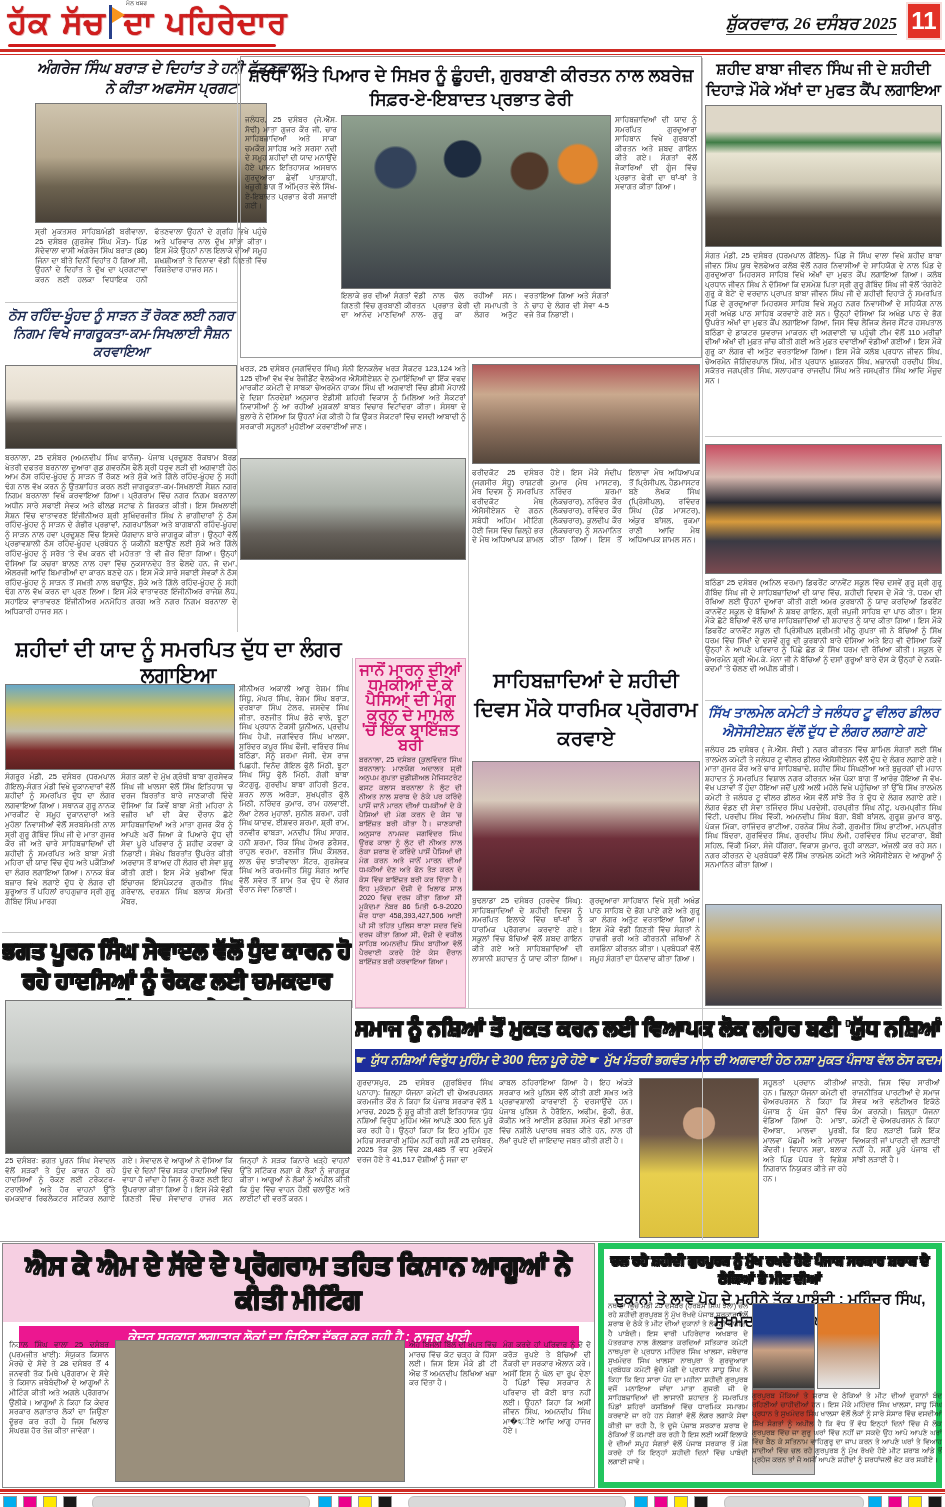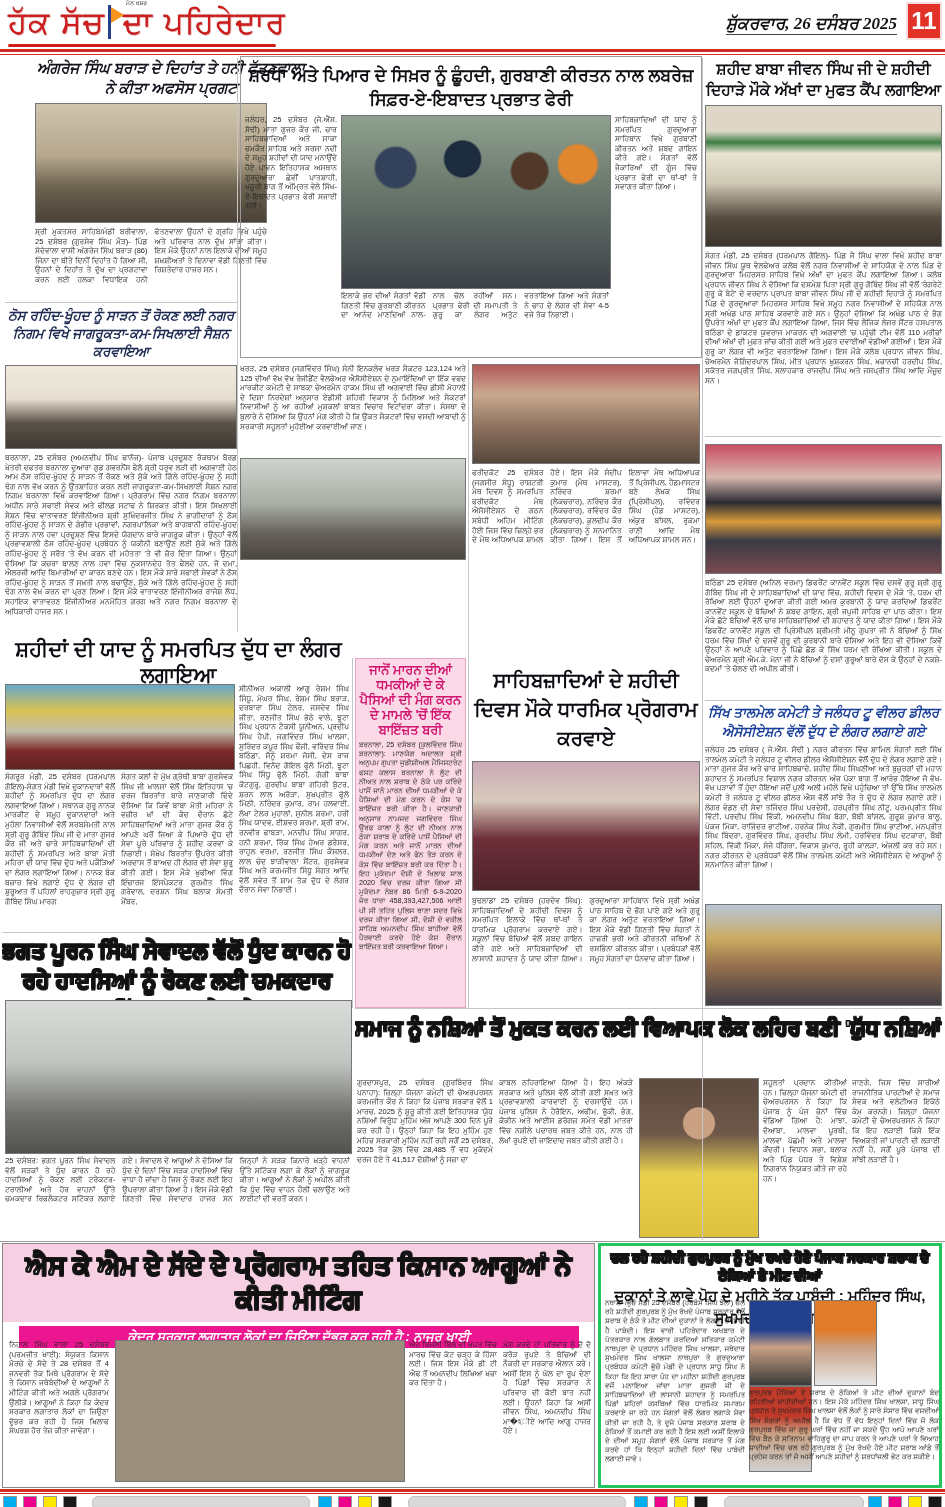--- a/index.html
+++ b/index.html
@@ -1,20 +1,20 @@
 <!DOCTYPE html>
 <html><head>
 <meta charset="utf-8">
 <style>
   html,body{margin:0;padding:0;background:#e8e8e8;}
   #page{position:relative;width:945px;height:1507px;background:#ffffff;overflow:hidden;
         font-family:"Liberation Sans","DejaVu Sans",sans-serif;color:#1a1a1a;}
   .abs{position:absolute;}
   
-  .logo-text{font-family:"DejaVu Serif","Liberation Serif",serif;font-weight:normal;font-size:31px;
+  .logo-text{font-family:"DejaVu Serif","Liberation Serif",serif;font-weight:bold;font-size:31px;
              color:#d11c1c;text-shadow:0 0 1px #8c0f0f, 1px 1px 0 #f4b9b9;letter-spacing:1px;white-space:nowrap;}
   .logo-tag{position:absolute;top:-4px;left:118px;font-size:6px;color:#222;}
   .flag{display:inline-block;position:relative;width:18px;height:34px;vertical-align:-6px;}
   .flag .pole{position:absolute;left:3px;top:0;width:3px;height:34px;background:#27408b;}
   .flag .cloth{position:absolute;left:6px;top:2px;width:0;height:0;
                border-top:8px solid transparent;border-bottom:8px solid transparent;border-left:13px solid #f7941d;}
   .logo-swoosh{position:absolute;left:8px;top:44px;width:268px;height:3px;background:#d11c1c;border-radius:2px;}
   .date-line{font-family:"Liberation Serif","DejaVu Serif",serif;font-style:italic;font-weight:bold;
              font-size:17px;color:#111;border-bottom:1px solid #444;}
   .page-num{background:#e23127;color:#fff;font-weight:bold;font-size:24px;text-align:center;
@@ -114,21 +114,21 @@
   </div>
   <div class="abs hline" style="left:705px;top:700px;width:237px;"></div>
 
   <div class="abs hl" style="left:5px;top:636px;width:347px;font-size:21px;line-height:26px;color:#0b0b12;">ਸ਼ਹੀਦਾਂ ਦੀ ਯਾਦ ਨੂੰ ਸਮਰਪਿਤ ਦੁੱਧ ਦਾ ਲੰਗਰ ਲਗਾਇਆ</div>
   <div class="abs photo ph-wall" style="left:5px;top:684px;width:228px;height:84px;"></div>
   <div class="abs btxt" style="left:5px;top:772px;width:110px;height:234px;">ਸੰਗਰੂਰ ਮੰਡੀ, 25 ਦਸੰਬਰ (ਧਰਮਪਾਲ ਗੋਇਲ)-ਸੰਗਤ ਮੰਡੀ ਵਿਖੇ ਦੁਕਾਨਦਾਰਾਂ ਵੱਲੋਂ ਸ਼ਹੀਦਾਂ ਨੂੰ ਸਮਰਪਿਤ ਦੁੱਧ ਦਾ ਲੰਗਰ ਲਗਵਾਇਆ ਗਿਆ। ਸਥਾਨਕ ਗੁਰੂ ਨਾਨਕ ਮਾਰਕੀਟ ਦੇ ਸਮੂਹ ਦੁਕਾਨਦਾਰਾਂ ਅਤੇ ਮੁਹੱਲਾ ਨਿਵਾਸੀਆਂ ਵੱਲੋਂ ਸਰਬਸੰਮਤੀ ਨਾਲ ਸ੍ਰੀ ਗੁਰੂ ਗੋਬਿੰਦ ਸਿੰਘ ਜੀ ਦੇ ਮਾਤਾ ਗੁਜਰ ਕੌਰ ਜੀ ਅਤੇ ਚਾਰੇ ਸਾਹਿਬਜ਼ਾਦਿਆਂ ਦੀ ਸ਼ਹੀਦੀ ਨੂੰ ਸਮਰਪਿਤ ਅਤੇ ਬਾਬਾ ਮੋਤੀ ਮਹਿਰਾ ਦੀ ਯਾਦ ਵਿੱਚ ਦੁੱਧ ਅਤੇ ਪਕੌੜਿਆਂ ਦਾ ਲੰਗਰ ਲਗਾਇਆ ਗਿਆ। ਨਾਨਕ ਬੰਕ ਬਜ਼ਾਰ ਵਿਖੇ ਲਗਾਏ ਦੁੱਧ ਦੇ ਲੰਗਰ ਦੀ ਸ਼ੁਰੂਆਤ ਤੋਂ ਪਹਿਲਾਂ ਰਾਹਗੁਜ਼ਾਰ ਸ੍ਰੀ ਗੁਰੂ ਗੋਬਿੰਦ ਸਿੰਘ ਮਾਰਗ</div>
   <div class="abs btxt" style="left:121px;top:772px;width:112px;height:234px;">ਸੰਗਤ ਕਲਾਂ ਦੇ ਮੁੱਖ ਗ੍ਰੰਥੀ ਬਾਬਾ ਗੁਰਸੇਵਕ ਸਿੰਘ ਜੀ ਖਾਲਸਾ ਵੱਲੋਂ ਸਿੱਖ ਇਤਿਹਾਸ 'ਚ ਦਰਜ ਬਿਰਤਾਂਤ ਬਾਰੇ ਜਾਣਕਾਰੀ ਦਿੰਦੇ ਦੱਸਿਆ ਕਿ ਕਿਵੇਂ ਬਾਬਾ ਮੋਤੀ ਮਹਿਰਾ ਨੇ ਵਜ਼ੀਰ ਖਾਂ ਦੀ ਕੈਦ ਦੌਰਾਨ ਛੋਟੇ ਸਾਹਿਬਜ਼ਾਦਿਆਂ ਅਤੇ ਮਾਤਾ ਗੁਜਰ ਕੌਰ ਨੂੰ ਆਪਣੇ ਘਰੋਂ ਜਿਆ ਕੇ ਪਿਆਰੇ ਦੁੱਧ ਦੀ ਸੇਵਾ ਪੂਰੇ ਪਰਿਵਾਰ ਨੂੰ ਸ਼ਹੀਦ ਕਰਵਾ ਕੇ ਨਿਭਾਈ। ਸੰਖੇਪ ਬਿਰਤਾਂਤ ਉਪਰੰਤ ਕੀਤੀ ਅਰਦਾਸ ਤੋਂ ਬਾਅਦ ਹੀ ਲੰਗਰ ਦੀ ਸੇਵਾ ਸ਼ੁਰੂ ਕੀਤੀ ਗਈ। ਇਸ ਮੌਕੇ ਖੁਫੀਆ ਵਿੰਗ ਇੰਚਾਰਜ ਇੰਸਪੈਕਟਰ ਗੁਰਮੀਤ ਸਿੰਘ ਗਰੇਵਾਲ, ਦਰਸ਼ਨ ਸਿੰਘ ਬਲਾਕ ਸੰਮਤੀ ਮੈਂਬਰ,</div>
   <div class="abs btxt" style="left:239px;top:684px;width:110px;height:322px;">ਸੀਨੀਅਰ ਅਕਾਲੀ ਆਗੂ ਰੇਸ਼ਮ ਸਿੰਘ ਸਿੰਧੂ, ਮੱਘਰ ਸਿੰਘ, ਰੇਸ਼ਮ ਸਿੰਘ ਬਰਾੜ, ਦਰਬਾਰਾ ਸਿੰਘ ਟੇਲਰ, ਜਸਦੇਵ ਸਿੰਘ ਜੀਤਾ, ਰਣਜੀਤ ਸਿੰਘ ਭੱਠੇ ਵਾਲੇ, ਝੂਟਾ ਸਿੰਘ ਪ੍ਰਧਾਨ ਟੈਕਸੀ ਯੂਨੀਅਨ, ਪ੍ਰਦੀਪ ਸਿੰਘ ਹੈਪੀ, ਜਗਵਿੰਦਰ ਸਿੰਘ ਖਾਲਸਾ, ਸੁਰਿੰਦਰ ਕਪੂਰ ਸਿੰਘ ਫੌਜੀ, ਵਰਿੰਦਰ ਸਿੰਘ ਬਠਿੰਡਾ, ਸੋਨੂੰ ਸ਼ਰਮਾ ਜੱਸੀ, ਦੇਸ ਰਾਜ ਪਿਛਹੀ, ਵਿਨੋਦ ਗੋਇਲ ਫੁੱਲੋ ਮਿੱਠੀ, ਝੂਟਾ ਸਿੰਘ ਸਿੰਧੂ ਫੁੱਲੋ ਮਿੱਠੀ, ਗੱਗੀ ਬਾਬਾ ਕੋਟਗੁਰੂ, ਗੁਰਦੀਪ ਬਾਬਾ ਗਹਿਰੀ ਬੁੱਟਰ, ਸ਼ਰਨ ਲਾਲ ਅਰੋੜਾ, ਸੁਖਪ੍ਰੀਤ ਫੁੱਲੋ ਮਿੱਠੀ, ਨਰਿੰਦਰ ਕੁਮਾਰ, ਰਾਮ ਹਲਵਾਈ, ਲੱਖਾ ਟੇਲਰ ਮੁਹਾਲਾਂ, ਸੁਨੀਲ ਸ਼ਰਮਾ, ਹਰੀ ਸਿੰਘ ਯਾਦਵ, ਈਸ਼ਵਰ ਸ਼ਰਮਾ, ਸ਼੍ਰੀ ਰਾਮ, ਰਨਵੀਰ ਫਾਬੜਾ, ਮਨਦੀਪ ਸਿੰਘ ਸਾਗਰ, ਹਨੀ ਸ਼ਰਮਾ, ਰਿੱਕ ਸਿੰਘ ਹੇਅਰ ਡਰੈਸਰ, ਰਾਹੁਲ ਵਰਮਾ, ਰਣਜੀਤ ਸਿੰਘ ਕੌਸਲਰ, ਲਾਲ ਚੰਦ ਝਾੜੀਵਾਲਾ ਸੈਂਟਰ, ਗੁਰਸੇਵਕ ਸਿੰਘ ਅਤੇ ਕਰਮਜੀਤ ਸਿੰਧੂ ਸੰਗਤ ਆਦਿ ਵੱਲੋਂ ਸਵੇਰ ਤੋਂ ਸ਼ਾਮ ਤੱਕ ਦੁੱਧ ਦੇ ਲੰਗਰ ਦੌਰਾਨ ਸੇਵਾ ਨਿਭਾਈ।</div>
 
   <div class="abs pinkbox" style="left:355px;top:658px;width:111px;height:350px;padding:3px;box-sizing:border-box;">
-    <div class="hl" style="font-size:13px;line-height:15px;color:#d11670;">ਜਾਨੋਂ ਮਾਰਨ ਦੀਆਂ ਧਮਕੀਆਂ ਦੇ ਕੇ ਪੈਸਿਆਂ ਦੀ ਮੰਗ ਕਰਨ ਦੇ ਮਾਮਲੇ 'ਚੋਂ ਇੱਕ ਬਾਇੱਜ਼ਤ ਬਰੀ</div>
+    <div class="hl" style="font-size:16px;line-height:15px;color:#d11670;">ਜਾਨੋਂ ਮਾਰਨ ਦੀਆਂ ਧਮਕੀਆਂ ਦੇ ਕੇ ਪੈਸਿਆਂ ਦੀ ਮੰਗ ਕਰਨ ਦੇ ਮਾਮਲੇ 'ਚੋਂ ਇੱਕ ਬਾਇੱਜ਼ਤ ਬਰੀ</div>
     <div class="btxt" style="margin-top:3px;height:262px;font-size:7.2px;line-height:9.2px;">ਬਰਨਾਲਾ, 25 ਦਸੰਬਰ (ਕੁਲਵਿੰਦਰ ਸਿੰਘ ਬਰਨਾਲਾ): ਮਾਣਯੋਗ ਅਦਾਲਤ ਸ਼੍ਰੀ ਅਨੁਪਮ ਗੁਪਤਾ ਜੁਡੀਸ਼ੀਅਲ ਮੈਜਿਸਟਰੇਟ ਫਸਟ ਕਲਾਸ ਬਰਨਾਲਾ ਨੇ ਲੁੱਟ ਦੀ ਨੀਅਤ ਨਾਲ ਸ਼ਰਾਬ ਦੇ ਠੇਕੇ ਪਰ ਕਰਿੰਦੇ ਪਾਸੋਂ ਜਾਨੋ ਮਾਰਨ ਦੀਆਂ ਧਮਕੀਆਂ ਦੇ ਕੇ ਪੈਸਿਆਂ ਦੀ ਮੰਗ ਕਰਨ ਦੇ ਕੇਸ 'ਚ ਬਾਇੱਜ਼ਤ ਬਰੀ ਕੀਤਾ ਹੈ। ਜਾਣਕਾਰੀ ਅਨੁਸਾਰ ਨਾਮਜਦ ਜਗਵਿੰਦਰ ਸਿੰਘ ਉਰਫ ਕਾਲਾ ਨੂੰ ਲੁੱਟ ਦੀ ਨੀਅਤ ਨਾਲ ਠੇਕਾ ਸ਼ਰਾਬ ਦੇ ਕਰਿੰਦੇ ਪਾਸੋਂ ਪੈਸਿਆਂ ਦੀ ਮੰਗ ਕਰਨ ਅਤੇ ਜਾਨੋਂ ਮਾਰਨ ਦੀਆਂ ਧਮਕੀਆਂ ਦੇਣ ਅਤੇ ਫੋਨ ਤੋੜ ਕਰਨ ਦੇ ਕੇਸ ਵਿੱਚ ਬਾਇੱਜ਼ਤ ਬਰੀ ਕਰ ਦਿੱਤਾ ਹੈ। ਇਹ ਮੁਕੱਦਮਾ ਦੋਸ਼ੀ ਦੇ ਖਿਲਾਫ ਸਾਲ 2020 ਵਿਚ ਦਰਜ ਕੀਤਾ ਗਿਆ ਸੀ ਮੁਕੱਦਮਾ ਨੰਬਰ 86 ਮਿਤੀ 6-9-2020 ਜੇਰ ਧਾਰਾ 458,393,427,506 ਆਈ ਪੀ ਸੀ ਤਹਿਤ ਪੁਲਿਸ ਥਾਣਾ ਸਦਰ ਵਿਖੇ ਦਰਜ ਕੀਤਾ ਗਿਆ ਸੀ, ਦੋਸ਼ੀ ਦੇ ਵਕੀਲ ਸਾਹਿਬ ਅਮਨਦੀਪ ਸਿੰਘ ਬਾਹੀਆ ਵੱਲੋਂ ਪੈਰਵਾਈ ਕਰਦੇ ਹੋਏ ਕੇਸ ਦੌਰਾਨ ਬਾਇੱਜ਼ਤ ਬਰੀ ਕਰਵਾਇਆ ਗਿਆ।</div>
   </div>
 
   <div class="abs" style="left:472px;top:660px;width:228px;">
     <div class="hl" style="font-size:20px;line-height:29px;margin-top:6px;color:#0b0b12;">ਸਾਹਿਬਜ਼ਾਦਿਆਂ ਦੇ ਸ਼ਹੀਦੀ ਦਿਵਸ ਮੌਕੇ ਧਾਰਮਿਕ ਪ੍ਰੋਗਰਾਮ ਕਰਵਾਏ</div>
     <div class="photo ph-kids" style="margin-top:8px;width:226px;height:128px;"></div>
     <div class="btxt btxt2" style="margin-top:5px;width:228px;height:98px;">ਬੁਢਲਾਡਾ 25 ਦਸੰਬਰ (ਹਰਦੇਵ ਸਿੰਘ): ਸਾਹਿਬਜ਼ਾਦਿਆਂ ਦੇ ਸ਼ਹੀਦੀ ਦਿਵਸ ਨੂੰ ਸਮਰਪਿਤ ਇਲਾਕੇ ਵਿੱਚ ਥਾਂ-ਥਾਂ ਤੇ ਧਾਰਮਿਕ ਪ੍ਰੋਗਰਾਮ ਕਰਵਾਏ ਗਏ। ਸਕੂਲਾਂ ਵਿੱਚ ਬੱਚਿਆਂ ਵੱਲੋਂ ਸ਼ਬਦ ਗਾਇਨ ਕੀਤੇ ਗਏ ਅਤੇ ਸਾਹਿਬਜ਼ਾਦਿਆਂ ਦੀ ਲਾਸਾਨੀ ਸ਼ਹਾਦਤ ਨੂੰ ਯਾਦ ਕੀਤਾ ਗਿਆ। ਗੁਰਦੁਆਰਾ ਸਾਹਿਬਾਨ ਵਿਖੇ ਸ੍ਰੀ ਅਖੰਡ ਪਾਠ ਸਾਹਿਬ ਦੇ ਭੋਗ ਪਾਏ ਗਏ ਅਤੇ ਗੁਰੂ ਕਾ ਲੰਗਰ ਅਤੁੱਟ ਵਰਤਾਇਆ ਗਿਆ। ਇਸ ਮੌਕੇ ਵੱਡੀ ਗਿਣਤੀ ਵਿੱਚ ਸੰਗਤਾਂ ਨੇ ਹਾਜ਼ਰੀ ਭਰੀ ਅਤੇ ਕੀਰਤਨੀ ਜਥਿਆਂ ਨੇ ਰਸਭਿੰਨਾ ਕੀਰਤਨ ਕੀਤਾ। ਪ੍ਰਬੰਧਕਾਂ ਵੱਲੋਂ ਸਮੂਹ ਸੰਗਤਾਂ ਦਾ ਧੰਨਵਾਦ ਕੀਤਾ ਗਿਆ।</div>
   </div>
 
   <div class="abs" style="left:705px;top:703px;width:237px;">
@@ -136,39 +136,40 @@
     <div class="btxt" style="margin-top:4px;width:237px;height:156px;">ਜਲੰਧਰ 25 ਦਸੰਬਰ ( ਜੇ.ਐੱਸ. ਸੋਢੀ ) ਨਗਰ ਕੀਰਤਨ ਵਿੱਚ ਸ਼ਾਮਿਲ ਸੰਗਤਾਂ ਲਈ ਸਿੱਖ ਤਾਲਮੇਲ ਕਮੇਟੀ ਤੇ ਜਲੰਧਰ ਟੂ ਵੀਲਰ ਡੀਲਰ ਐਸੋਸੀਏਸ਼ਨ ਵੱਲੋਂ ਦੁੱਧ ਦੇ ਲੰਗਰ ਲਗਾਏ ਗਏ। ਮਾਤਾ ਗੁਜਰ ਕੌਰ ਅਤੇ ਚਾਰ ਸਾਹਿਬਜ਼ਾਦੇ, ਸ਼ਹੀਦ ਸਿੰਘ ਸਿੰਘਣੀਆ ਅਤੇ ਬੁਜ਼ੁਰਗਾਂ ਦੀ ਮਹਾਨ ਸ਼ਹਾਦਤ ਨੂੰ ਸਮਰਪਿਤ ਵਿਸ਼ਾਲ ਨਗਰ ਕੀਰਤਨ ਅੱਜ ਪੱਕਾ ਬਾਗ ਤੋਂ ਆਰੰਭ ਹੋਇਆ ਜੋ ਵੱਖ-ਵੱਖ ਪੜਾਵਾਂ ਤੋਂ ਹੁੰਦਾ ਹੋਇਆ ਜਦੋਂ ਪੁਲੀ ਅਲੀ ਮਹੱਲੇ ਵਿਖੇ ਪਹੁੰਚਿਆ ਤਾਂ ਉੱਥੇ ਸਿੱਖ ਤਾਲਮੇਲ ਕਮੇਟੀ ਤੇ ਜਲੰਧਰ ਟੂ ਵੀਲਰ ਡੀਲਰ ਐਸ ਵੱਲੋਂ ਸਾਂਝੇ ਤੌਰ ਤੇ ਦੁੱਧ ਦੇ ਲੰਗਰ ਲਗਾਏ ਗਏ। ਲੰਗਰ ਵੰਡਣ ਦੀ ਸੇਵਾ ਤਜਿੰਦਰ ਸਿੰਘ ਪਰਦੇਸੀ, ਹਰਪ੍ਰੀਤ ਸਿੰਘ ਨੀਟੂ, ਪਰਮਪ੍ਰੀਤ ਸਿੰਘ ਵਿੱਟੀ, ਪਰਦੀਪ ਸਿੰਘ ਵਿੱਕੀ, ਅਮਨਦੀਪ ਸਿੰਘ ਬੱਗਾ, ਬੋਬੀ ਬਾਂਸਲ, ਗੁਰੂਸ਼ ਕੁਮਾਰ ਬਾਲੂ, ਪੰਕਜ ਮਿੱਕਾ, ਰਾਜਿੰਦਰ ਭਾਟੀਆ, ਹਰਨੇਕ ਸਿੰਘ ਨੇਕੀ, ਗੁਰਮੀਤ ਸਿੰਘ ਭਾਟੀਆ, ਮਨਪ੍ਰੀਤ ਸਿੰਘ ਬਿੰਦਰਾ, ਗੁਰਵਿੰਦਰ ਸਿੰਘ, ਗੁਰਦੀਪ ਸਿੰਘ ਲੰਮੀ, ਹਰਵਿੰਦਰ ਸਿੰਘ ਦਟਕਾਰਾ, ਬੌਬੀ ਸਹਿਲ, ਵਿੱਕੀ ਮਿੱਕਾ, ਸੰਜੇ ਧੀਂਗਰਾ, ਵਿਕਾਸ ਕੁਮਾਰ, ਰੂਹੀ ਕਾਲੜਾ, ਅੰਜਲੀ ਕਰ ਰਹੇ ਸਨ। ਨਗਰ ਕੀਰਤਨ ਦੇ ਪ੍ਰਬੰਧਕਾਂ ਵੱਲੋਂ ਸਿੱਖ ਤਾਲਮੇਲ ਕਮੇਟੀ ਅਤੇ ਐਸੋਸੀਏਸ਼ਨ ਦੇ ਆਗੂਆਂ ਨੂੰ ਸਨਮਾਨਿਤ ਕੀਤਾ ਗਿਆ।</div>
     <div class="photo ph-street" style="margin-top:3px;width:235px;height:100px;"></div>
   </div>
 
   <div class="abs hl outline" style="left:2px;top:936px;width:350px;font-size:22px;line-height:30px;">ਭਗਤ ਪੂਰਨ ਸਿੰਘ ਸੇਵਾਦਲ ਵੱਲੋਂ ਧੁੰਦ ਕਾਰਨ ਹੋ ਰਹੇ ਹਾਦਸਿਆਂ ਨੂੰ ਰੋਕਣ ਲਈ ਚਮਕਦਾਰ ਸਟਿੱਕਰ ਲਗਾਏ ਗਏ</div>
   <div class="abs photo ph-fog" style="left:5px;top:1000px;width:345px;height:152px;"></div>
   <div class="abs btxt btxt3" style="left:5px;top:1156px;width:345px;height:82px;">25 ਦਸੰਬਰ: ਭਗਤ ਪੂਰਨ ਸਿੰਘ ਸੇਵਾਦਲ ਵੱਲੋਂ ਸੜਕਾਂ ਤੇ ਧੁੰਦ ਕਾਰਨ ਹੋ ਰਹੇ ਹਾਦਸਿਆਂ ਨੂੰ ਰੋਕਣ ਲਈ ਟਰੈਕਟਰ-ਟਰਾਲੀਆਂ ਅਤੇ ਹੋਰ ਵਾਹਨਾਂ ਉੱਤੇ ਚਮਕਦਾਰ ਰਿਫਲੈਕਟਰ ਸਟਿੱਕਰ ਲਗਾਏ ਗਏ। ਸੇਵਾਦਲ ਦੇ ਆਗੂਆਂ ਨੇ ਦੱਸਿਆ ਕਿ ਧੁੰਦ ਦੇ ਦਿਨਾਂ ਵਿੱਚ ਸੜਕ ਹਾਦਸਿਆਂ ਵਿੱਚ ਵਾਧਾ ਹੋ ਜਾਂਦਾ ਹੈ ਜਿਸ ਨੂੰ ਰੋਕਣ ਲਈ ਇਹ ਉਪਰਾਲਾ ਕੀਤਾ ਗਿਆ ਹੈ। ਇਸ ਮੌਕੇ ਵੱਡੀ ਗਿਣਤੀ ਵਿੱਚ ਸੇਵਾਦਾਰ ਹਾਜਰ ਸਨ ਜਿਨ੍ਹਾਂ ਨੇ ਸੜਕ ਕਿਨਾਰੇ ਖੜ੍ਹੇ ਵਾਹਨਾਂ ਉੱਤੇ ਸਟਿੱਕਰ ਲਗਾ ਕੇ ਲੋਕਾਂ ਨੂੰ ਜਾਗਰੂਕ ਕੀਤਾ। ਆਗੂਆਂ ਨੇ ਲੋਕਾਂ ਨੂੰ ਅਪੀਲ ਕੀਤੀ ਕਿ ਧੁੰਦ ਵਿੱਚ ਵਾਹਨ ਹੌਲੀ ਚਲਾਉਣ ਅਤੇ ਲਾਈਟਾਂ ਦੀ ਵਰਤੋਂ ਕਰਨ।</div>
 
   <div class="abs" style="left:355px;top:1010px;width:587px;">
     <div class="hl outline" style="font-size:21px;line-height:36px;white-space:nowrap;">ਸਮਾਜ ਨੂੰ ਨਸ਼ਿਆਂ ਤੋਂ ਮੁਕਤ ਕਰਨ ਲਈ ਵਿਆਪਕ ਲੋਕ ਲਹਿਰ ਬਣੀ 'ਯੁੱਧ ਨਸ਼ਿਆਂ ਵਿਰੁੱਧ' : ਕਰਮਜੀਤ ਕੌਰ</div>
+    <div class="bluebar" style="margin-top:3px;height:23px;">☛ ਯੁੱਧ ਨਸ਼ਿਆਂ ਵਿਰੁੱਧ ਮੁਹਿੰਮ ਦੇ 300 ਦਿਨ ਪੂਰੇ ਹੋਏ ☛ ਮੁੱਖ ਮੰਤਰੀ ਭਗਵੰਤ ਮਾਨ ਦੀ ਅਗਵਾਈ ਹੇਠ ਨਸ਼ਾ ਮੁਕਤ ਪੰਜਾਬ ਵੱਲ ਠੋਸ ਕਦਮ</div>
     <div class="abs btxt" style="left:2px;top:68px;width:136px;height:158px;">ਗੁਰਦਾਸਪੁਰ, 25 ਦਸੰਬਰ (ਗੁਰਬਿੰਦਰ ਸਿੰਘ ਪਨਾਹਾ): ਜ਼ਿਲ੍ਹਾ ਯੋਜਨਾ ਕਮੇਟੀ ਦੀ ਚੇਅਰਪਰਸਨ ਕਰਮਜੀਤ ਕੌਰ ਨੇ ਕਿਹਾ ਕਿ ਪੰਜਾਬ ਸਰਕਾਰ ਵੱਲੋਂ 1 ਮਾਰਚ, 2025 ਨੂੰ ਸ਼ੁਰੂ ਕੀਤੀ ਗਈ ਇਤਿਹਾਸਕ 'ਯੁੱਧ ਨਸ਼ਿਆਂ ਵਿਰੁੱਧ' ਮੁਹਿੰਮ ਅੱਜ ਆਪਣੇ 300 ਦਿਨ ਪੂਰੇ ਕਰ ਰਹੀ ਹੈ। ਉਨ੍ਹਾਂ ਕਿਹਾ ਕਿ ਇਹ ਮੁਹਿੰਮ ਹੁਣ ਮਹਿਜ਼ ਸਰਕਾਰੀ ਮੁਹਿੰਮ ਨਹੀਂ ਰਹੀ ਸਗੋਂ 25 ਦਸੰਬਰ, 2025 ਤੱਕ ਕੁੱਲ ਵਿੱਚ 28,485 ਤੋਂ ਵਧ ਮੁਕੱਦਮੇ ਦਰਜ ਹੋਏ ਤੇ 41,517 ਦੋਸ਼ੀਆਂ ਨੂੰ ਸਜ਼ਾ ਦਾ</div>
     <div class="abs btxt" style="left:144px;top:68px;width:134px;height:158px;">ਕਾਬਲ ਠਹਿਰਾਇਆ ਗਿਆ ਹੈ। ਇਹ ਅੰਕੜੇ ਸਰਕਾਰ ਅਤੇ ਪੁਲਿਸ ਵੱਲੋਂ ਕੀਤੀ ਗਈ ਸਖ਼ਤ ਅਤੇ ਪ੍ਰਭਾਵਸ਼ਾਲੀ ਕਾਰਵਾਈ ਨੂੰ ਦਰਸਾਉਂਦੇ ਹਨ। ਪੰਜਾਬ ਪੁਲਿਸ ਨੇ ਹੈਰੋਇਨ, ਅਫੀਮ, ਭੁੱਕੀ, ਭੰਗ, ਕੋਕੀਨ ਅਤੇ ਆਈਸ ਡਰੱਗਜ਼ ਸਮੇਤ ਵੱਡੀ ਮਾਤਰਾ ਵਿੱਚ ਨਸ਼ੀਲੇ ਪਦਾਰਥ ਜਬਤ ਕੀਤੇ ਹਨ, ਨਾਲ ਹੀ ਲੱਖਾਂ ਰੁਪਏ ਦੀ ਜਾਇਦਾਦ ਜਬਤ ਕੀਤੀ ਗਈ ਹੈ।</div>
     <div class="abs photo ph-woman" style="left:284px;top:68px;width:118px;height:158px;"></div>
     <div class="abs btxt" style="left:408px;top:68px;width:84px;height:158px;">ਸਹੂਲਤਾਂ ਪ੍ਰਦਾਨ ਕੀਤੀਆਂ ਹਨ। ਜ਼ਿਲ੍ਹਾ ਯੋਜਨਾ ਕਮੇਟੀ ਦੀ ਚੇਅਰਪਰਸਨ ਨੇ ਕਿਹਾ ਕਿ ਪੰਜਾਬ ਨੂੰ ਪੰਜ ਜ਼ੋਨਾਂ ਵਿੱਚ ਵੰਡਿਆ ਗਿਆ ਹੈ: ਮਾਝਾ, ਦੋਆਬਾ, ਮਾਲਵਾ ਪੂਰਬੀ, ਮਾਲਵਾ ਪੱਛਮੀ ਅਤੇ ਮਾਲਵਾ ਕੇਂਦਰੀ। ਵਿਧਾਨ ਸਭਾ, ਬਲਾਕ ਅਤੇ ਪਿੰਡ ਪੱਧਰ ਤੇ ਵਿਸ਼ੇਸ਼ ਨਿਗਰਾਨ ਨਿਯੁਕਤ ਕੀਤੇ ਜਾ ਰਹੇ ਹਨ।</div>
     <div class="abs btxt" style="left:497px;top:68px;width:88px;height:158px;">ਜਾਣਗੇ, ਜਿਸ ਵਿੱਚ ਸਾਰੀਆਂ ਰਾਜਨੀਤਿਕ ਪਾਰਟੀਆਂ ਦੇ ਸਮਾਜ ਸੇਵਕ ਅਤੇ ਵਲੰਟੀਅਰ ਇਕੱਠੇ ਕੰਮ ਕਰਨਗੇ। ਜ਼ਿਲ੍ਹਾ ਯੋਜਨਾ ਕਮੇਟੀ ਦੇ ਚੇਅਰਪਰਸਨ ਨੇ ਕਿਹਾ ਕਿ ਇਹ ਲੜਾਈ ਕਿਸੇ ਇੱਕ ਵਿਅਕਤੀ ਜਾਂ ਪਾਰਟੀ ਦੀ ਲੜਾਈ ਨਹੀਂ ਹੈ, ਸਗੋਂ ਪੂਰੇ ਪੰਜਾਬ ਦੀ ਸਾਂਝੀ ਲੜਾਈ ਹੈ।</div>
   </div>
 
   <div class="abs" style="left:2px;top:1243px;width:593px;height:245px;border:1px solid #888;box-sizing:border-box;background:#fff;">
     <div style="background:#f6cfe2;padding:4px 2px 6px 2px;">
       <div class="hl outline" style="font-size:26px;line-height:34px;">ਐਸ ਕੇ ਐਮ ਦੇ ਸੱਦੇ ਦੇ ਪ੍ਰੋਗਰਾਮ ਤਹਿਤ ਕਿਸਾਨ ਆਗੂਆਂ ਨੇ ਕੀਤੀ ਮੀਟਿੰਗ</div>
     </div>
     <div class="magbar" style="margin:4px auto 0 auto;width:560px;height:22px;">ਕੇਦਰ ਸਰਕਾਰ ਲਗਾਤਾਰ ਲੋਕਾਂ ਦਾ ਜਿਉਣਾ ਦੁੱਭਰ ਕਰ ਰਹੀ ਹੈ : ਨਾਜਰ ਖਾਈ</div>
     <div class="abs btxt" style="left:6px;top:96px;width:100px;height:142px;">ਨਿਹਾਲ ਸਿੰਘ ਵਾਲਾ 25 ਦਸੰਬਰ (ਪਰਮਜੀਤ ਖਾਈ): ਸੰਯੁਕਤ ਕਿਸਾਨ ਮੋਰਚੇ ਦੇ ਸੱਦੇ ਤੇ 28 ਦਸੰਬਰ ਤੋਂ 4 ਜਨਵਰੀ ਤੱਕ ਮਿਥੇ ਪ੍ਰੋਗਰਾਮ ਦੇ ਸੱਦੇ ਤੇ ਕਿਸਾਨ ਜਥੇਬੰਦੀਆਂ ਦੇ ਆਗੂਆਂ ਨੇ ਮੀਟਿੰਗ ਕੀਤੀ ਅਤੇ ਅਗਲੇ ਪ੍ਰੋਗਰਾਮ ਉਲੀਕੇ। ਆਗੂਆਂ ਨੇ ਕਿਹਾ ਕਿ ਕੇਦਰ ਸਰਕਾਰ ਲਗਾਤਾਰ ਲੋਕਾਂ ਦਾ ਜਿਉਣਾ ਦੁੱਭਰ ਕਰ ਰਹੀ ਹੈ ਜਿਸ ਖਿਲਾਫ ਸੰਘਰਸ਼ ਹੋਰ ਤੇਜ਼ ਕੀਤਾ ਜਾਵੇਗਾ।</div>
     <div class="abs photo ph-farmers" style="left:112px;top:96px;width:288px;height:140px;"></div>
     <div class="abs btxt" style="left:406px;top:96px;width:88px;height:142px;">ਐਹ ਬਿਜਲੀ ਬਿੱਲ ਦੀ ਖਪਤ ਵਿੱਚ ਮਾਰਚ ਵਿੱਚ ਕੱਟ ਚੜ੍ਹ ਕੇ ਹਿੱਸਾ ਲਈ। ਜਿਸ ਇਸ ਮੌਕੇ ਡੀ ਟੀ ਐਫ ਤੋਂ ਅਮਨਦੀਪ ਲਿਖਿਆ ਖਜ਼ਾ ਕਰ ਦਿੱਤਾ ਹੈ।</div>
     <div class="abs btxt" style="left:500px;top:96px;width:88px;height:142px;">ਮੰਗ ਕਰਦੇ ਹਾਂ ਪਰਿਵਾਰ ਨੂੰ ਦੋ ਦੋ ਕਰੋੜ ਰੁਪਏ ਤੇ ਬੱਚਿਆਂ ਦੀ ਨੌਕਰੀ ਦਾ ਸਰਕਾਰ ਐਲਾਨ ਕਰੇ। ਅਸੀਂ ਇਸ ਨੂੰ ਘੋਲ ਦਾ ਰੂਪ ਦੇਣਾ ਹੈ ਪਿੰਡਾਂ ਵਿੱਚ ਸਰਕਾਰ ਨੇ ਪਰਿਵਾਰ ਦੀ ਕੋਈ ਬਾਤ ਨਹੀਂ ਲਈ। ਉਹਨਾਂ ਕਿਹਾ ਕਿ ਅਸੀਂ ਜੀਵਨ ਸਿੰਘ, ਅਮਨਦੀਪ ਸਿੰਘ ਮਾ�হੀਏ ਆਦਿ ਆਗੂ ਹਾਜਰ ਹੋਏ।</div>
   </div>
 
-  <div class="abs" style="left:598px;top:1243px;width:344px;height:245px;border:3px solid #22c55e;box-sizing:border-box;">
+  <div class="abs" style="left:598px;top:1243px;width:344px;height:245px;border:6px solid #22c55e;box-sizing:border-box;">
     <div class="hl outline" style="font-size:13px;line-height:18px;margin-top:3px;">ਚਲ ਰਹੇ ਸ਼ਹੀਦੀ ਗੁਰਪੁਰਬ ਨੂੰ ਮੁੱਖ ਰਖਦੇ ਹੋਏ ਪੰਜਾਬ ਸਰਕਾਰ ਸ਼ਰਾਬ ਦੇ ਠੇਕਿਆਂ ਤੇ ਮੀਟ ਦੀਆਂ</div>
     <div class="hl" style="font-size:15px;line-height:22px;color:#0d0d12;">ਦੁਕਾਨਾਂ ਤੇ ਲਾਵੇ ਪੋਹ ਦੇ ਮਹੀਨੇ ਤੱਕ ਪਾਬੰਦੀ : ਮਹਿੰਦਰ ਸਿੰਘ, ਸੁਖਮੰਦਰ, ਸਾਧੂ ਸਿੰਘ</div>
     <div class="abs btxt" style="left:4px;top:52px;width:140px;height:186px;font-size:7.2px;line-height:9.2px;">ਨਥਾਣਾ /ਭੁੱਚੋ ਮੰਡੀ 25 ਦਸੰਬਰ (ਹਰਬੰਸ ਸਿੰਘ ਝੋਲਾ) ਚੱਲ ਰਹੇ ਸ਼ਹੀਦੀ ਗੁਰਪੁਰਬ ਨੂੰ ਮੁੱਖ ਰੱਖਦੇ ਪੰਜਾਬ ਸਰਕਾਰ ਵੱਲੋਂ ਸ਼ਰਾਬ ਦੇ ਠੇਕੇ ਤੇ ਮੀਟ ਦੀਆਂ ਦੁਕਾਨਾਂ ਤੇ ਲੱਗਣੀ ਚਾਹੀਦੀ ਹੈ ਪਾਬੰਦੀ। ਇਸ ਵਾਰੀ ਪਹਿਰੇਦਾਰ ਅਖਬਾਰ ਦੇ ਪੱਤਰਕਾਰ ਨਾਲ ਗੱਲਬਾਤ ਕਰਦਿਆਂ ਸਤਿਕਾਰ ਕਮੇਟੀ ਨਾਥਪੁਰਾ ਦੇ ਪ੍ਰਧਾਨ ਮਹਿੰਦਰ ਸਿੰਘ ਖਾਲਸਾ, ਜਥੇਦਾਰ ਸੁਖਮੰਦਰ ਸਿੰਘ ਖਾਲਸਾ ਨਾਥਪੁਰਾ ਤੇ ਗੁਰਦੁਆਰਾ ਪ੍ਰਬੰਧਕ ਕਮੇਟੀ ਭੁੱਚੋ ਮੰਡੀ ਦੇ ਪ੍ਰਧਾਨ ਸਾਧੂ ਸਿੰਘ ਨੇ ਕਿਹਾ ਕਿ ਇਹ ਸਾਰਾ ਪੋਹ ਦਾ ਮਹੀਨਾ ਸ਼ਹੀਦੀ ਗੁਰਪੁਰਬ ਵਜੋਂ ਮਨਾਇਆ ਜਾਂਦਾ ਮਾਤਾ ਗੁਜਰੀ ਜੀ ਦੇ ਸਾਹਿਬਜ਼ਾਦਿਆਂ ਦੀ ਲਾਸਾਨੀ ਸ਼ਹਾਦਤ ਨੂੰ ਸਮਰਪਿਤ ਪਿੰਡਾਂ ਸ਼ਹਿਰਾਂ ਕਸਬਿਆਂ ਵਿੱਚ ਧਾਰਮਿਕ ਸਮਾਗਮ ਕਰਵਾਏ ਜਾ ਰਹੇ ਹਨ ਸੰਗਤਾਂ ਵੱਲੋਂ ਲੰਗਰ ਲਗਾਕੇ ਸੇਵਾ ਕੀਤੀ ਜਾ ਰਹੀ ਹੈ, ਤੇ ਦੂਜੇ ਪੰਜਾਬ ਸਰਕਾਰ ਸ਼ਰਾਬ ਦੇ ਠੇਕਿਆਂ ਤੋਂ ਕਮਾਈ ਕਰ ਰਹੀ ਹੈ ਇਸ ਲਈ ਅਸੀਂ ਇਲਾਕੇ ਦੇ ਦੀਆਂ ਸਮੂਹ ਸੰਗਤਾਂ ਵੱਲੋਂ ਪੰਜਾਬ ਸਰਕਾਰ ਤੋਂ ਮੰਗ ਕਰਦੇ ਹਾਂ ਕਿ ਇਨ੍ਹਾਂ ਸ਼ਹੀਦੀ ਦਿਨਾਂ ਵਿੱਚ ਪਾਬੰਦੀ ਲਗਾਈ ਜਾਵੇ।</div>
     <div class="abs" style="left:148px;top:54px;width:192px;height:84px;">
       <div class="photo ph-port1" style="float:left;width:61px;height:84px;margin-right:2px;"></div>
       <div class="photo ph-port2" style="float:left;width:61px;height:84px;margin-right:2px;"></div>
       <div class="photo ph-port3" style="float:left;width:61px;height:84px;"></div>
     </div>
     <div class="abs btxt" style="left:148px;top:142px;width:190px;height:96px;font-size:7.2px;line-height:9.2px;">ਗੁਰਪੁਰਬ ਮੌਕਿਆਂ ਤੇ ਸ਼ਰਾਬ ਦੇ ਠੇਕਿਆਂ ਤੇ ਮੀਟ ਦੀਆਂ ਦੁਕਾਨਾਂ ਬੰਦ ਰਹਿਣੀਆਂ ਚਾਹੀਦੀਆਂ ਹਨ। ਇਸ ਮੌਕੇ ਮਹਿੰਦਰ ਸਿੰਘ ਖਾਲਸਾ, ਸਾਧੂ ਸਿੰਘ ਪ੍ਰਧਾਨ ਤੇ ਸੁਖਮੰਦਰ ਸਿੰਘ ਖਾਲਸਾ ਵੱਲੋਂ ਲੋਕਾਂ ਨੂੰ ਸਾਰੇ ਸੰਸਾਰ ਵਿੱਚ ਵਸਦੀਆਂ ਸਿੱਖ ਸੰਗਤਾਂ ਨੂੰ ਅਪੀਲ ਹੈ ਕਿ ਵੱਧ ਤੋਂ ਵੱਧ ਇਨ੍ਹਾਂ ਦਿਨਾਂ ਵਿੱਚ ਜੋ ਲੋਕ ਗੁਰਪੁਰਬ ਵਿੱਚ ਜਾ ਗੁਰੂ ਘਰਾਂ ਵਿੱਚ ਨਹੀਂ ਜਾ ਸਕਦੇ ਉਹ ਆਪੋ ਆਪਣੇ ਘਰਾਂ ਵਿੱਚ ਬੈਠ ਕੇ ਸਤਿਨਾਮ ਵਾਹਿਗੁਰੂ ਦਾ ਜਾਪ ਕਰਨ ਤੇ ਆਪਣੇ ਘਰਾਂ ਤੇ ਵਿਆਹ ਸ਼ਾਦੀਆਂ ਵਿੱਚ ਚਲ ਰਹੇ ਗੁਰਪੁਰਬ ਨੂੰ ਮੁੱਖ ਰੱਖਦੇ ਹੋਏ ਮੀਟ ਸ਼ਰਾਬ ਆਂਡੇ ਤੋਂ ਪ੍ਰਹੇਜ ਕਰਨ ਤਾਂ ਜੋ ਅਸੀਂ ਆਪਣੇ ਸ਼ਹੀਦਾਂ ਨੂੰ ਸ਼ਰਧਾਂਜਲੀ ਭੇਟ ਕਰ ਸਕੀਏ।</div>
   </div>

